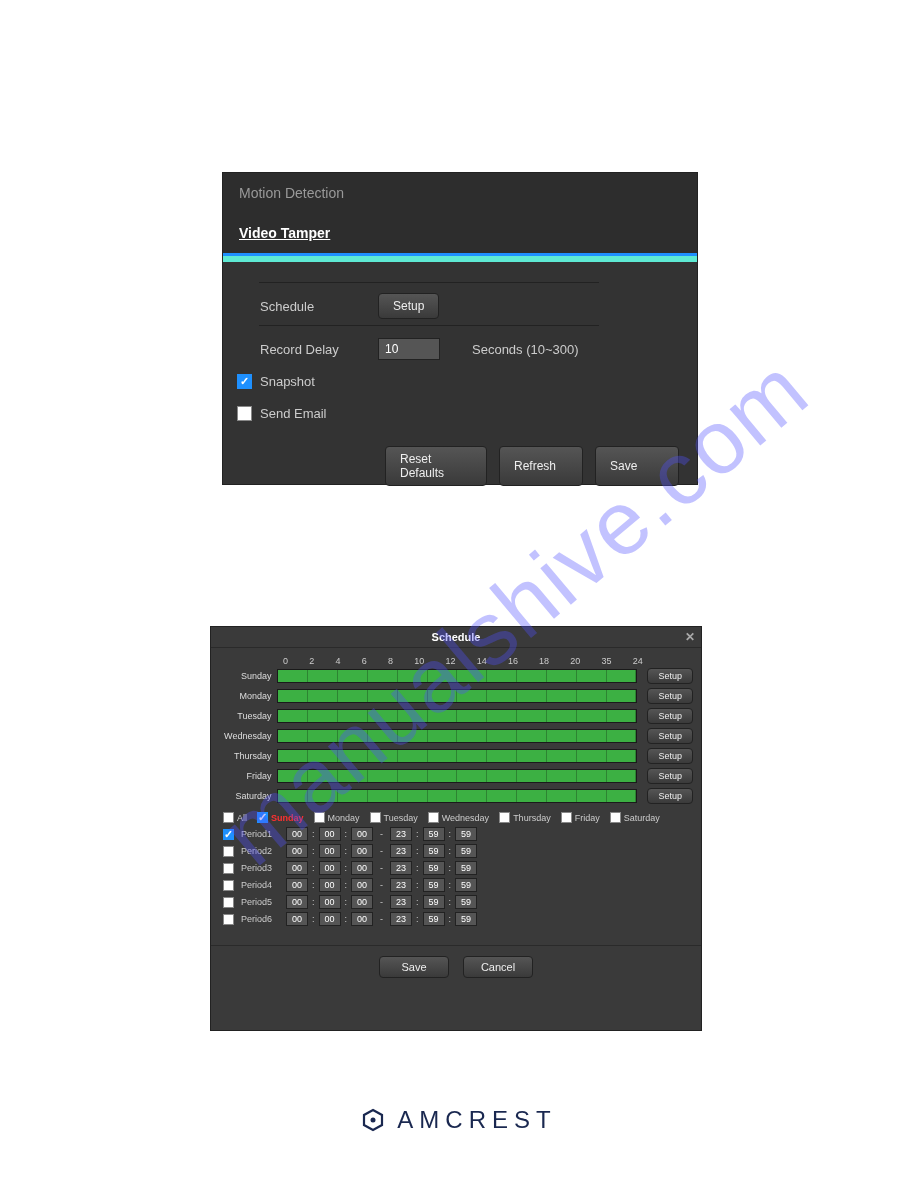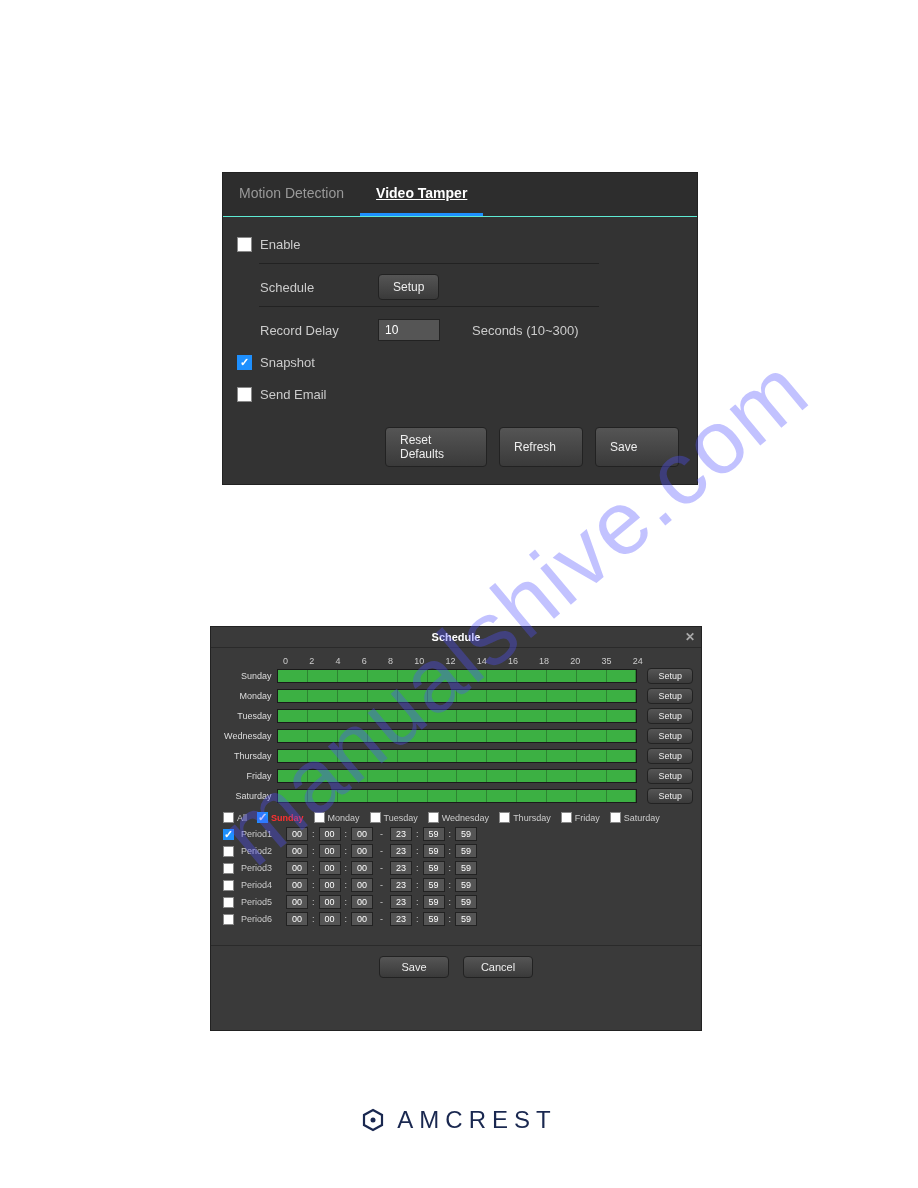--- a/index.html
+++ b/index.html
@@ -3,21 +3,21 @@
 <meta charset="utf-8">
 <style>
 * { box-sizing: border-box; margin: 0; padding: 0; }
 body { background: #fff; font-family: Arial, sans-serif; width: 918px; height: 1188px; position: relative; color: #ccc; }
 
 .watermark { position: absolute; top: 0; left: 0; width: 918px; height: 1188px; pointer-events: none; z-index: 100; overflow: hidden; }
 .watermark-text { position: absolute; font-size: 90px; color: rgba(80,80,255,0.35); font-weight: 400; transform: rotate(-40deg); transform-origin: center; left: 150px; top: 560px; white-space: nowrap; letter-spacing: 2px; }
 
 
 .panel1 { position: absolute; left: 222px; top: 172px; width: 476px; height: 313px; background: #333; border: 1px solid #222; }
-.tabs { display: flex; background: #2d2d2d; border-bottom: 1px solid #5eead4; }
+.tabs { display: flex; background: #2d2d2d; border-bottom: 6px solid #5eead4; flex-direction: column; }
 .tab { padding: 12px 16px; font-size: 14px; color: #999; cursor: pointer; }
 .tab.active { color: #fff; font-weight: bold; border-bottom: 3px solid #1e90ff; text-decoration: underline; }
 .panel1-body { padding: 14px 18px 14px 14px; font-size: 13px; }
 .row { display: flex; align-items: center; margin-bottom: 6px; min-height: 26px; }
 .cb { width: 15px; height: 15px; background: #fff; border: 1px solid #888; display: inline-flex; align-items: center; justify-content: center; margin-right: 8px; flex-shrink: 0; cursor: pointer; }
 .cb.checked { background: #1e90ff; border-color: #1e90ff; }
 .cb.checked::after { content: "✓"; color: #fff; font-size: 11px; font-weight: bold; line-height: 1; }
 .label-indent { margin-left: 23px; width: 118px; }
 .btn { background: linear-gradient(#555,#3a3a3a); border: 1px solid #222; color: #eee; padding: 5px 14px; font-size: 12px; cursor: pointer; border-radius: 4px; }
 .input-small { width: 62px; background: #555; border: 1px solid #222; color: #fff; padding: 3px 6px; font-size: 12px; }
@@ -64,24 +64,20 @@
 <div class="watermark">
   <div class="watermark-text">manualshive.com</div>
 </div>
 
 <div class="panel1">
   <div class="tabs">
     <div class="tab">Motion Detection</div>
     <div class="tab active">Video Tamper</div>
   </div>
   <div class="panel1-body">
-    <div class="row">
-      <span class="cb"></span>
-      <span>Enable</span>
-    </div>
     <div class="hr"></div>
     <div class="row">
       <span class="label-indent">Schedule</span>
       <button class="btn">Setup</button>
     </div>
     <div class="hr"></div>
     <div class="row">
       <span class="label-indent">Record Delay</span>
       <input class="input-small" value="10" style="">
       <span style="margin-left:32px">Seconds (10~300)</span>

